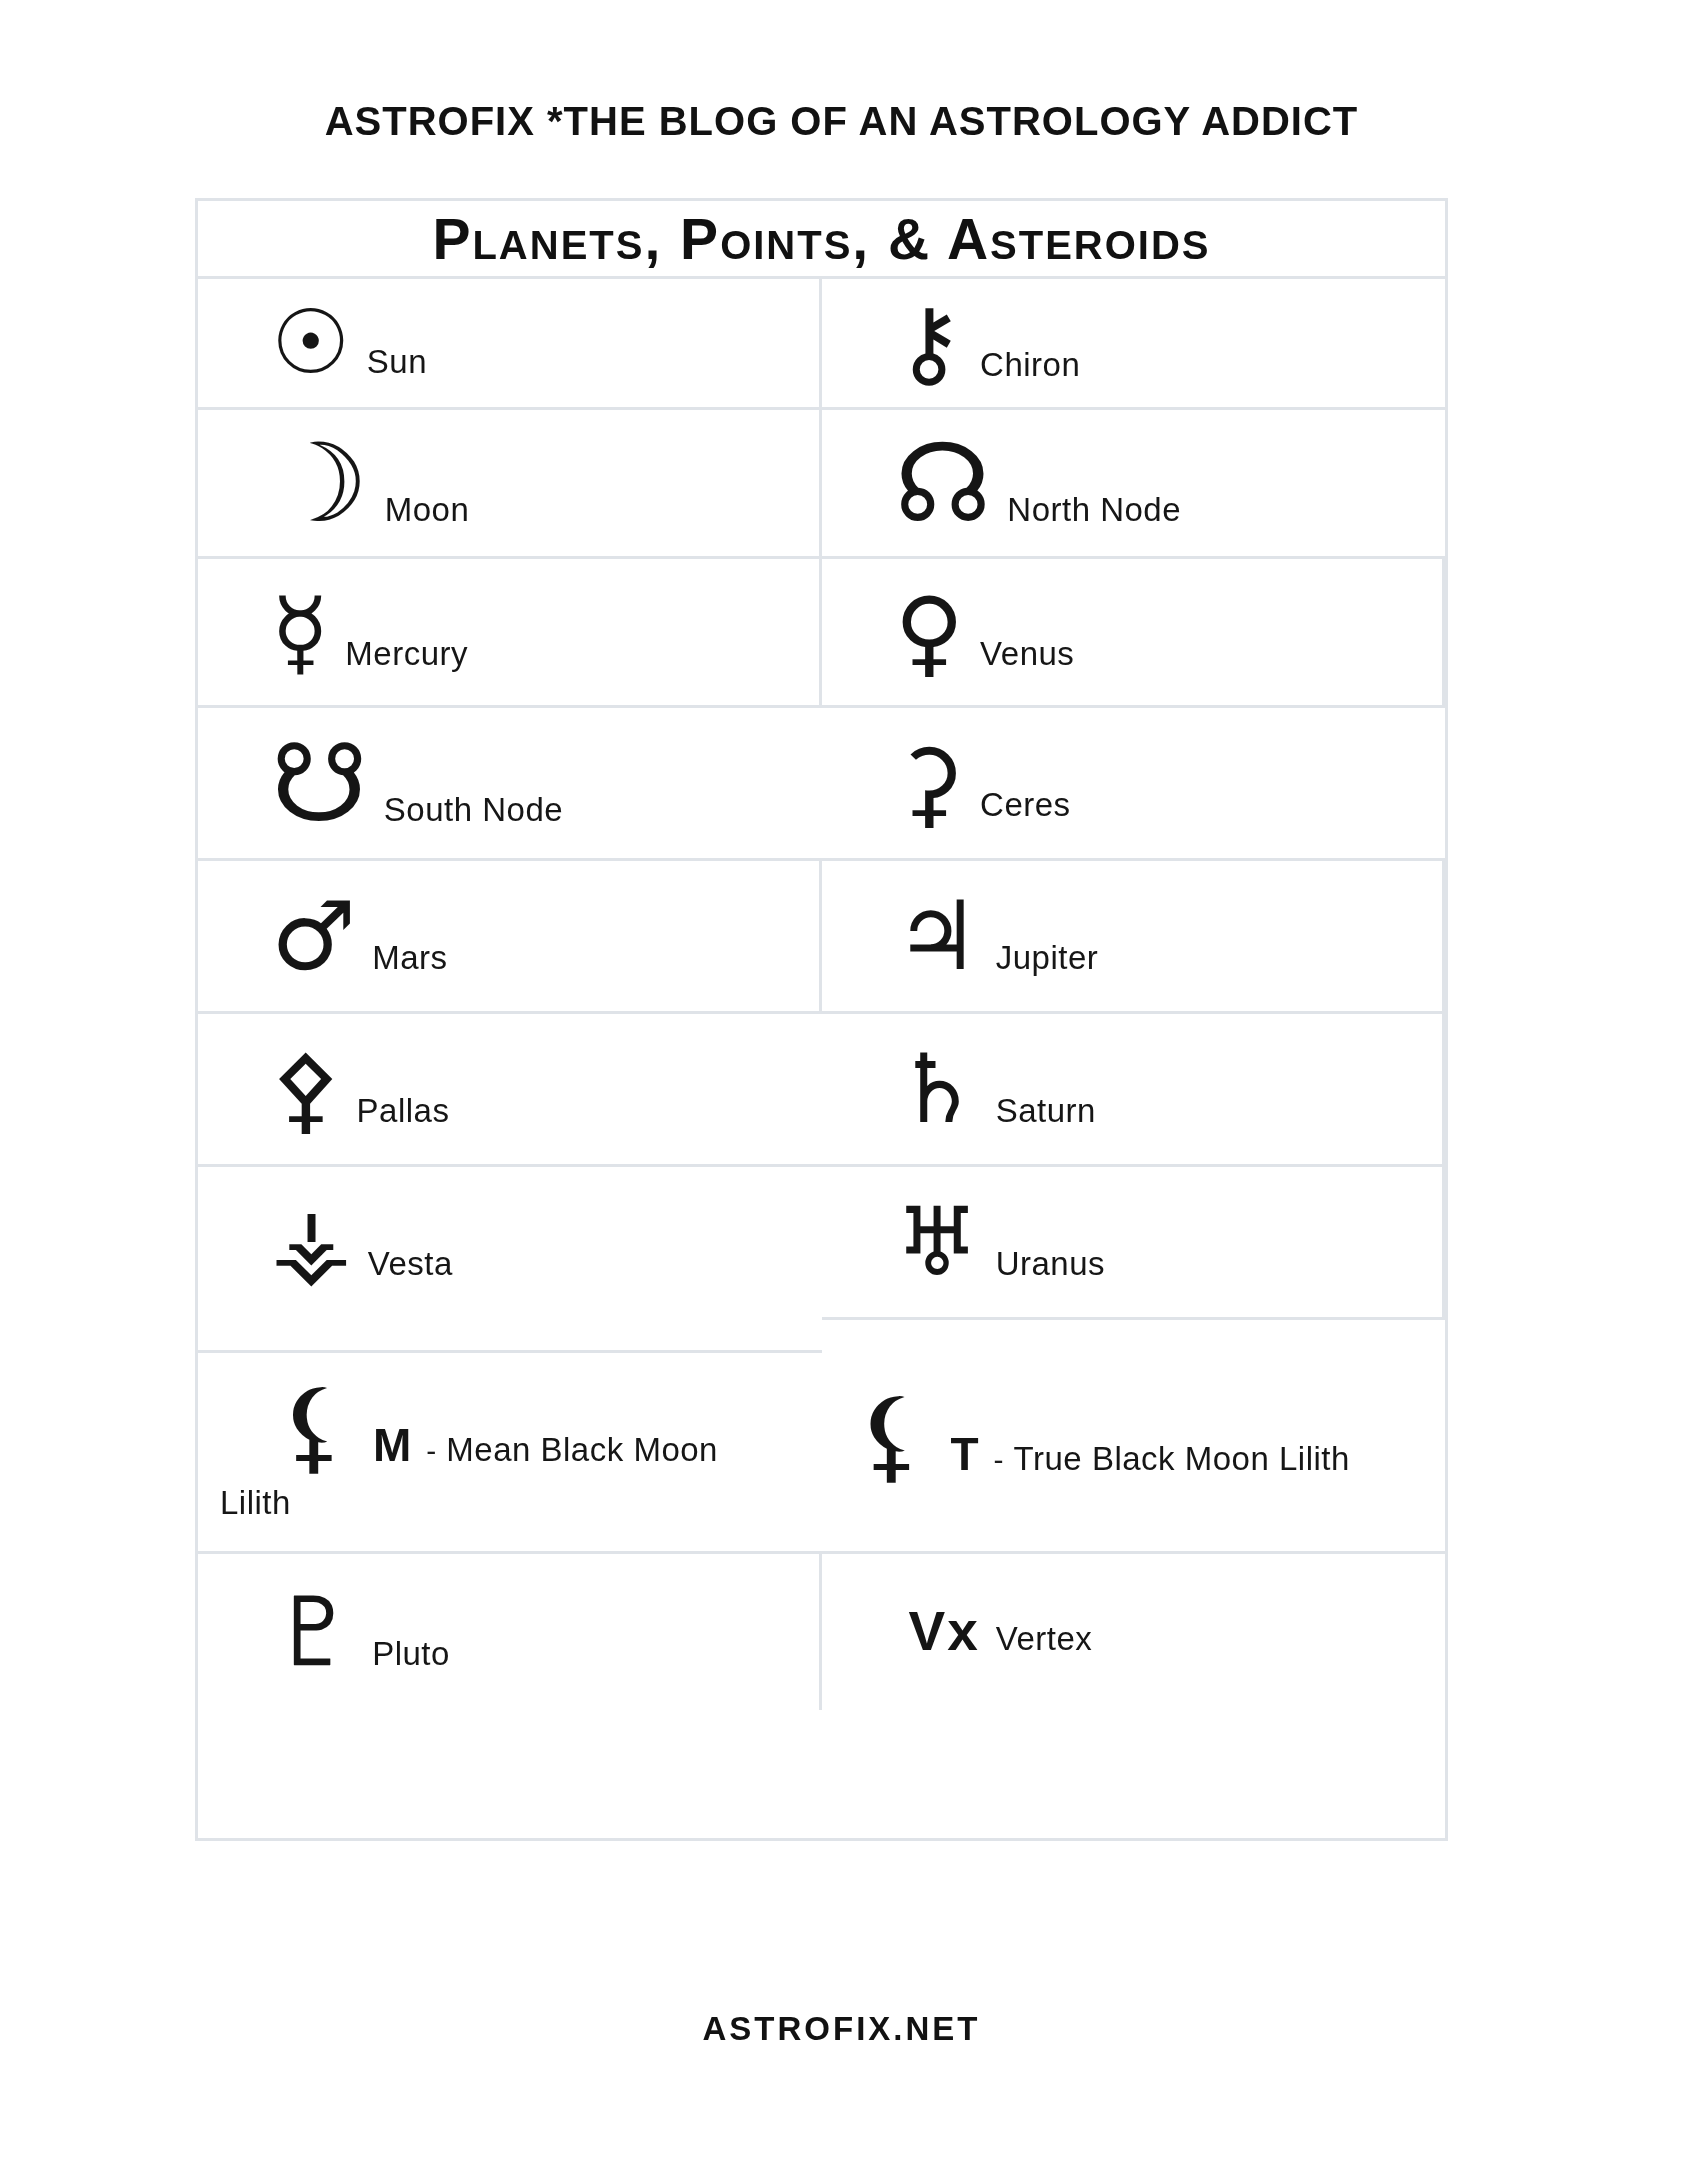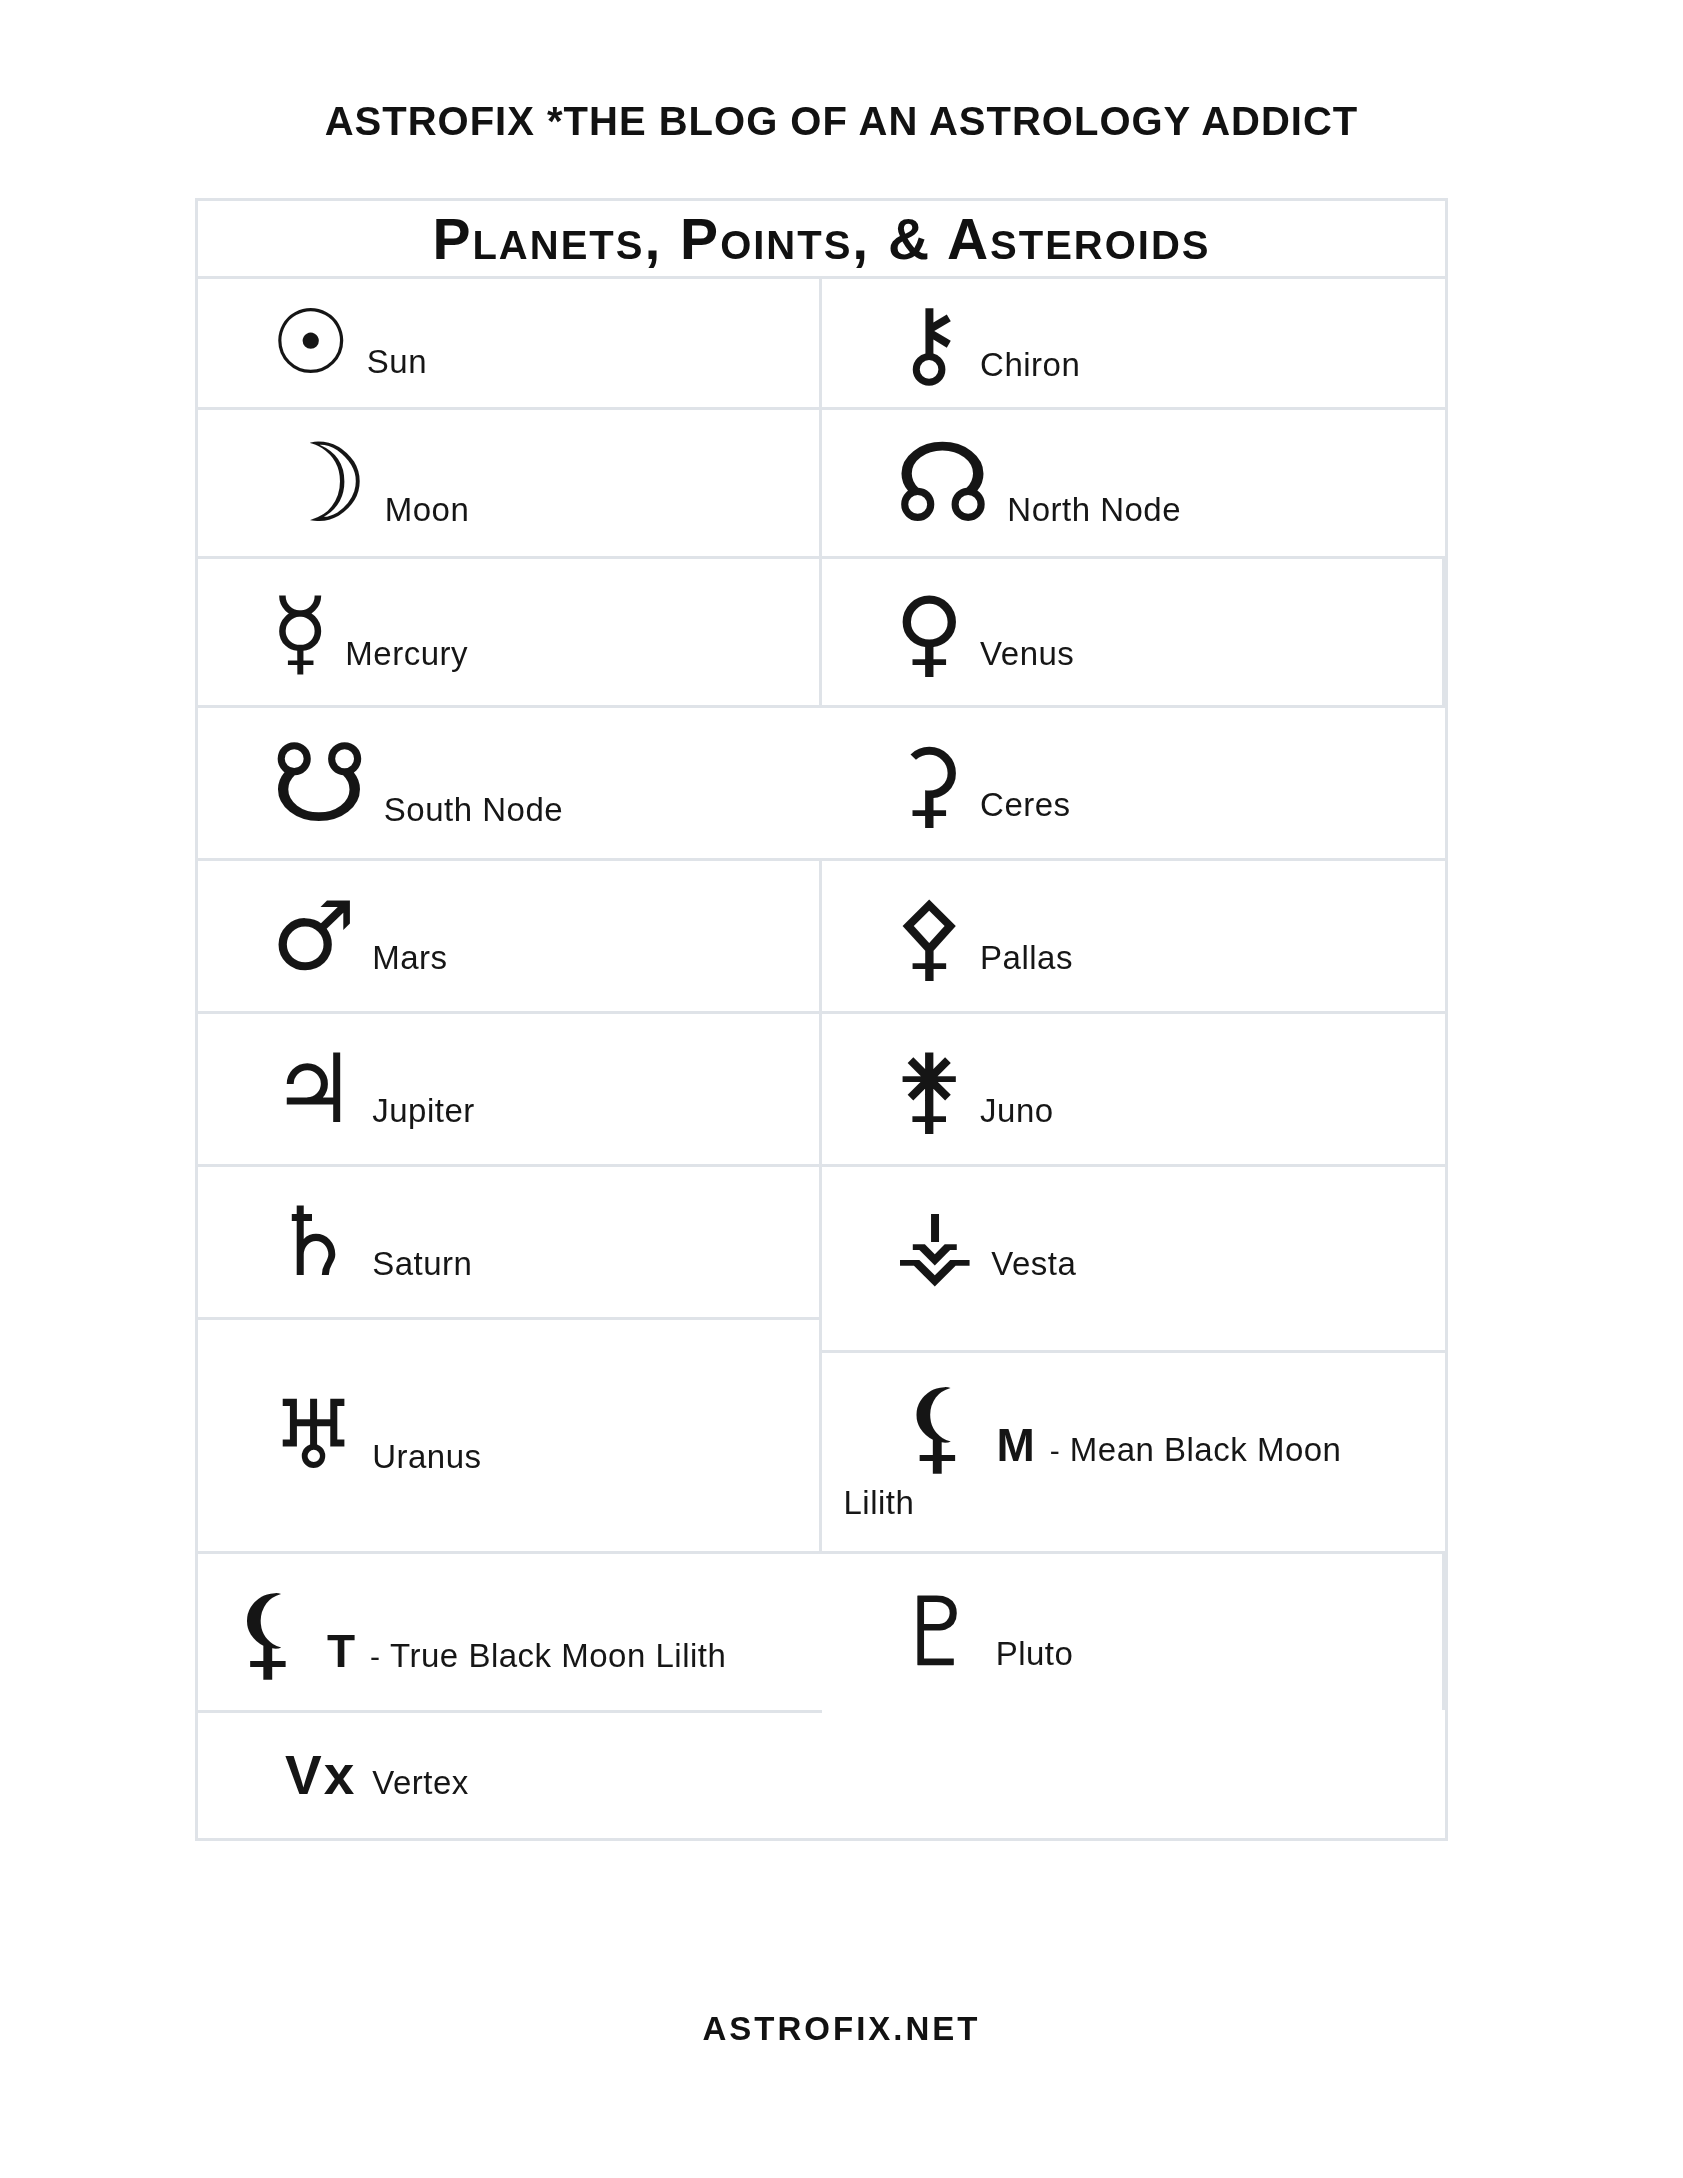--- a/index.html
+++ b/index.html
@@ -123,29 +123,26 @@
   <div class="cell">
     <div class="line"><span class="sym s-lg">☋</span><span class="lbl">South Node</span></div>
   </div>
   <div class="cell">
     <div class="line"><span class="sym">⚳</span><span class="lbl">Ceres</span></div>
   </div>
 
   <div class="cell col-l">
     <div class="line"><span class="sym">♂</span><span class="lbl">Mars</span></div>
   </div>
-  <div class="cell">
-    <div class="line"><span class="sym">⚴</span><span class="lbl">Pallas</span></div>
-  </div>
-
   <div class="cell col-l">
     <div class="line"><span class="sym">♃</span><span class="lbl">Jupiter</span></div>
   </div>
+
   <div class="cell">
-    <div class="line"><span class="sym">⚵</span><span class="lbl">Juno</span></div>
+    <div class="line"><span class="sym">⚴</span><span class="lbl">Pallas</span></div>
   </div>
 
   <div class="cell col-l">
     <div class="line"><span class="sym">♄</span><span class="lbl">Saturn</span></div>
   </div>
   <div class="cell">
     <div class="line"><span class="sym">⚶</span><span class="lbl">Vesta</span></div>
   </div>
 
   <div class="cell col-l">

